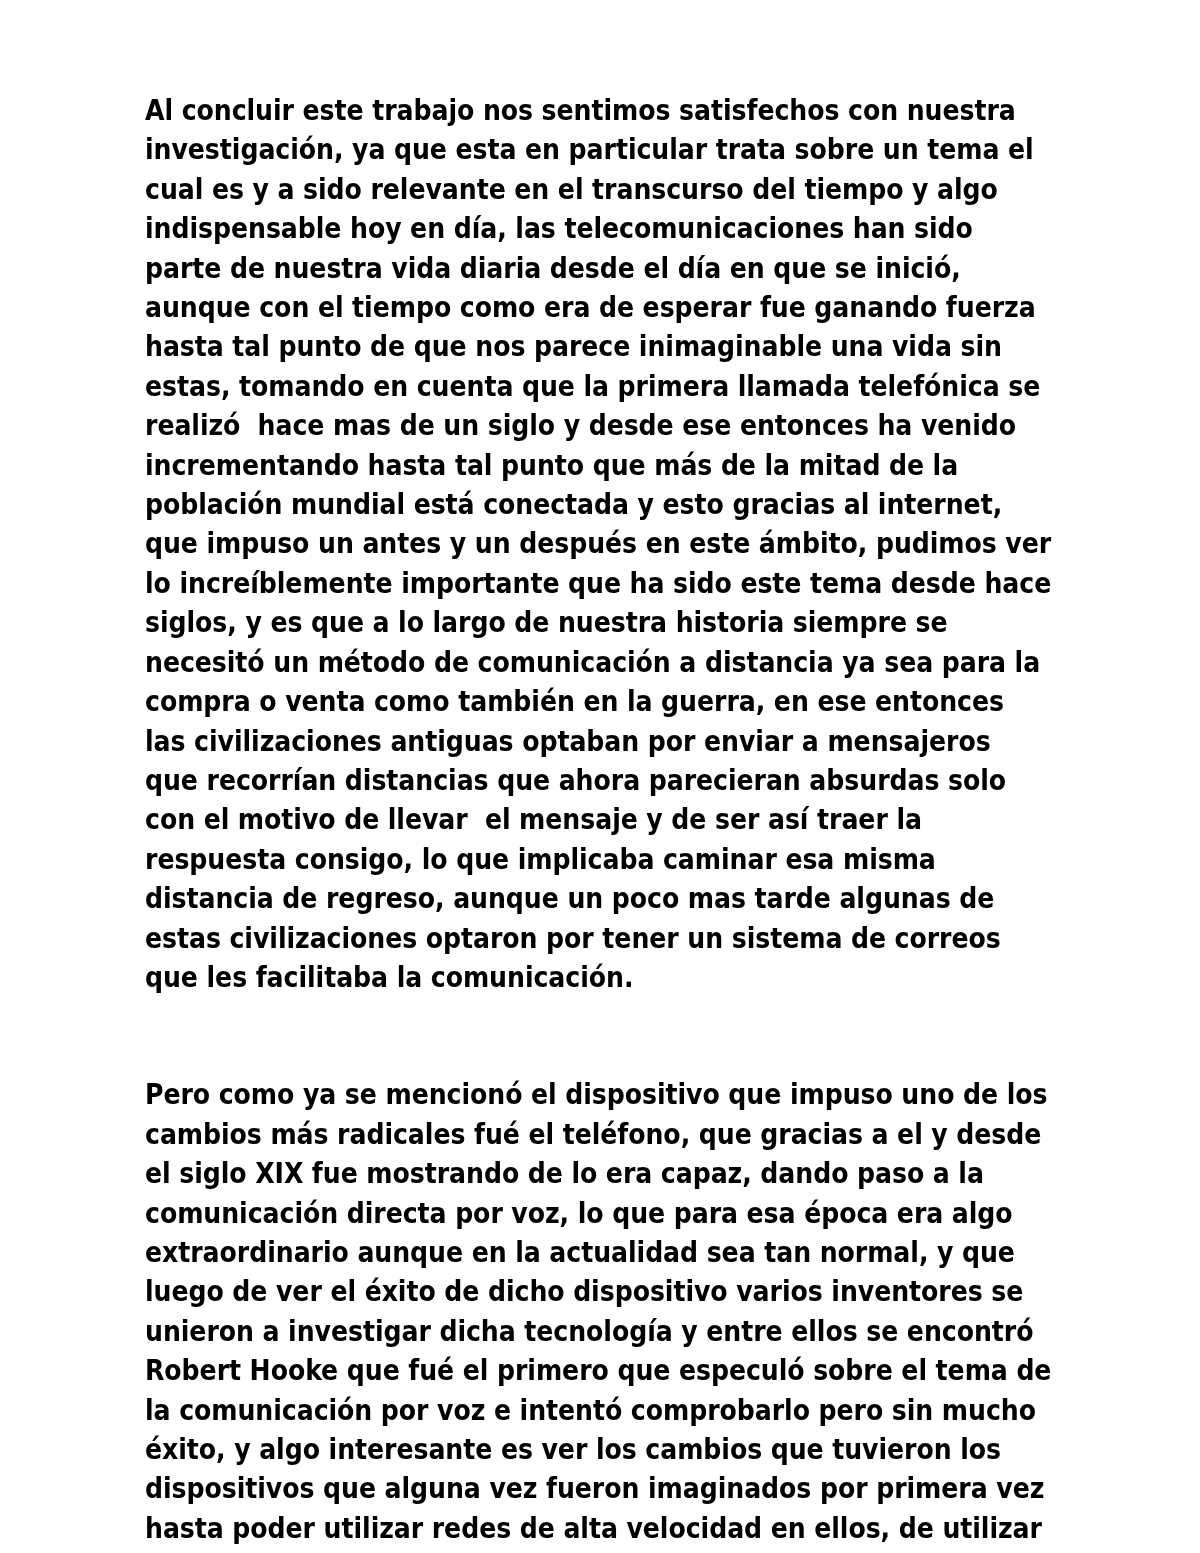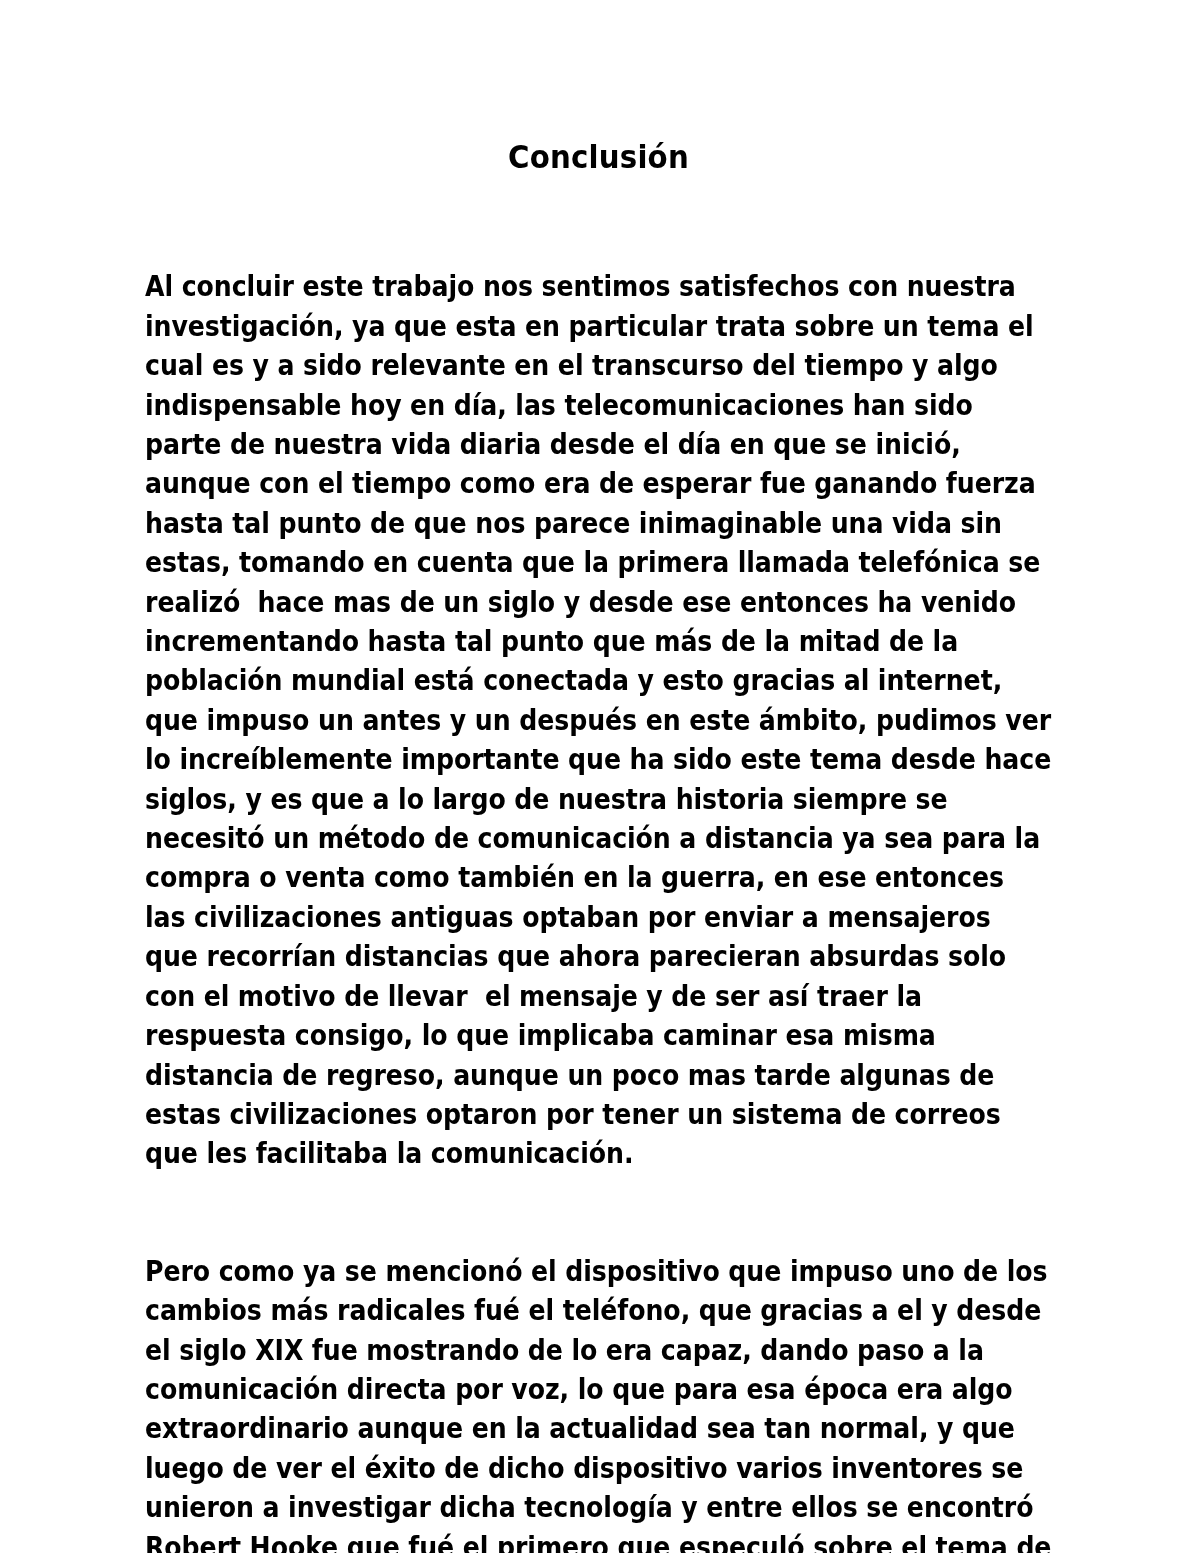--- a/index.html
+++ b/index.html
@@ -57,21 +57,20 @@
     height: 78px;
   }
 </style>
 </head>
 <body>
 
 <div class="page">
 
   <div class="doc-body">
 
-    <h1 class="doc-title">Conclusión</h1>
 
     <div class="title-spacer"></div>
 
     <p class="paragraph">Al concluir este trabajo nos sentimos satisfechos con nuestra investigación, ya que esta en particular trata sobre un tema el cual es y a sido relevante en el transcurso del tiempo y algo indispensable hoy en día, las telecomunicaciones han sido parte de nuestra vida diaria desde el día en que se inició, aunque con el tiempo como era de esperar fue ganando fuerza hasta tal punto de que nos parece inimaginable una vida sin estas, tomando en cuenta que la primera llamada telefónica se realizó  hace mas de un siglo y desde ese entonces ha venido incrementando hasta tal punto que más de la mitad de la población mundial está conectada y esto gracias al internet, que impuso un antes y un después en este ámbito, pudimos ver lo increíblemente importante que ha sido este tema desde hace siglos, y es que a lo largo de nuestra historia siempre se necesitó un método de comunicación a distancia ya sea para la compra o venta como también en la guerra, en ese entonces las civilizaciones antiguas optaban por enviar a mensajeros que recorrían distancias que ahora parecieran absurdas solo con el motivo de llevar  el mensaje y de ser así traer la respuesta consigo, lo que implicaba caminar esa misma distancia de regreso, aunque un poco mas tarde algunas de estas civilizaciones optaron por tener un sistema de correos que les facilitaba la comunicación.</p>
 
     <div class="para-gap"></div>
 
     <p class="paragraph">Pero como ya se mencionó el dispositivo que impuso uno de los cambios más radicales fué el teléfono, que gracias a el y desde el siglo XIX fue mostrando de lo era capaz, dando paso a la comunicación directa por voz, lo que para esa época era algo extraordinario aunque en la actualidad sea tan normal, y que luego de ver el éxito de dicho dispositivo varios inventores se unieron a investigar dicha tecnología y entre ellos se encontró Robert Hooke que fué el primero que especuló sobre el tema de la comunicación por voz e intentó comprobarlo pero sin mucho éxito, y algo interesante es ver los cambios que tuvieron los dispositivos que alguna vez fueron imaginados por primera vez hasta poder utilizar redes de alta velocidad en ellos, de utilizar teléfonos con cable hasta usar teléfonos móviles gracias al 2g que fué el primer paso para pasar de una señal analógica a una digital, luego llegó el 3g que puso la velocidad y mejor conexión sobre la mesa, a su vez con el tiempo se le sumó el 4g que venía prácticamente con las mismas mejoras hasta obtener la fibra óptica que mediante impulsos electromagnéticos nos logran otorgar gran velocidad en la telecomunicación actual, fúe un tema muy interesante de investigar ya que nosostros mismos pudimos observar todo lo que pasó para llegar a este punto y como gracias a personas que se dedicaron a ello hoy en día podemos interactuar desde cualquier lugar.</p>
 
   </div>

